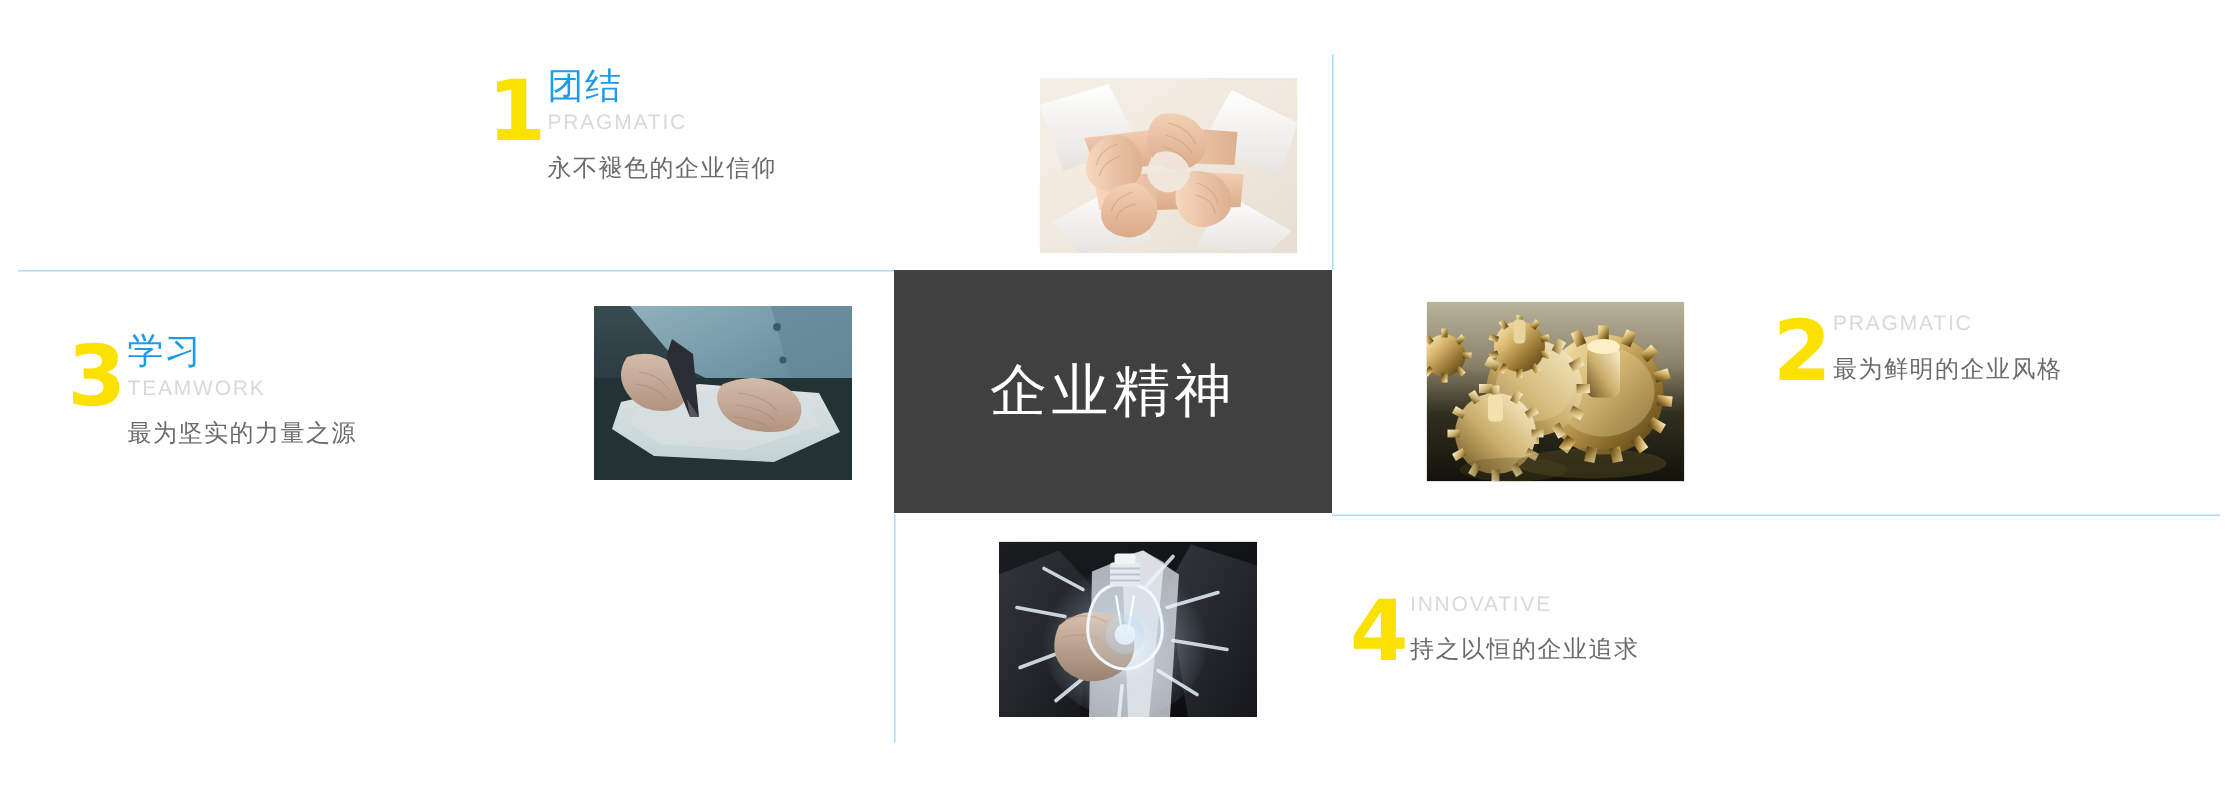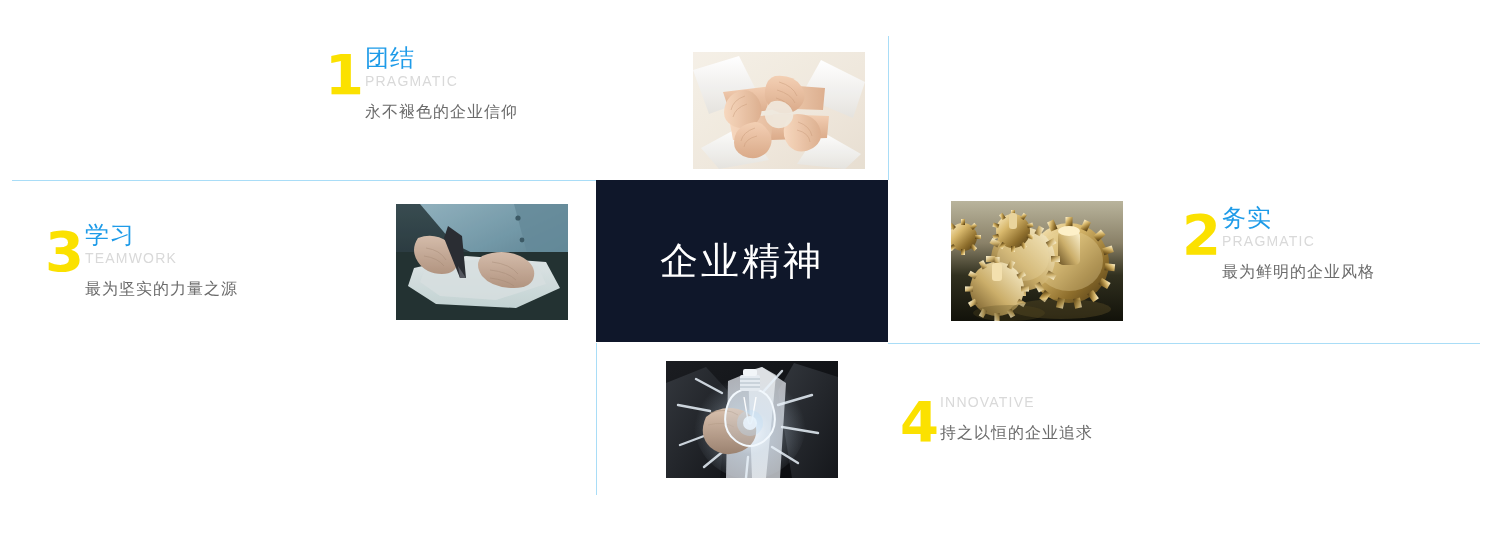--- a/index.html
+++ b/index.html
@@ -12,21 +12,21 @@
   #stage{position:relative;width:1491px;height:541px;}
 
   
   .hline{position:absolute;height:1px;background:#a9ddf7;}
   .vline{position:absolute;width:1px;background:#a9ddf7;}
 
   
   .center-panel{
     position:absolute;
     left:596px;top:180px;width:292px;height:162px;
-    background:#0f172a;
+    background:#404040;
     display:flex;align-items:center;justify-content:center;
   }
   .center-panel .ct{
     color:#ffffff;
     font-size:38px;
     letter-spacing:3px;
     font-weight:400;
     line-height:1;
     white-space:nowrap;
   }
@@ -102,21 +102,20 @@
     <div class="txt">
       <div class="cn">团结</div>
       <div class="en">PRAGMATIC</div>
       <div class="desc">永不褪色的企业信仰</div>
     </div>
   </div>
 
   <div class="block" id="blk2">
     <div class="num">2</div>
     <div class="txt">
-      <div class="cn">务实</div>
       <div class="en">PRAGMATIC</div>
       <div class="desc">最为鲜明的企业风格</div>
     </div>
   </div>
 
   <div class="block" id="blk3">
     <div class="num">3</div>
     <div class="txt">
       <div class="cn">学习</div>
       <div class="en">TEAMWORK</div>

